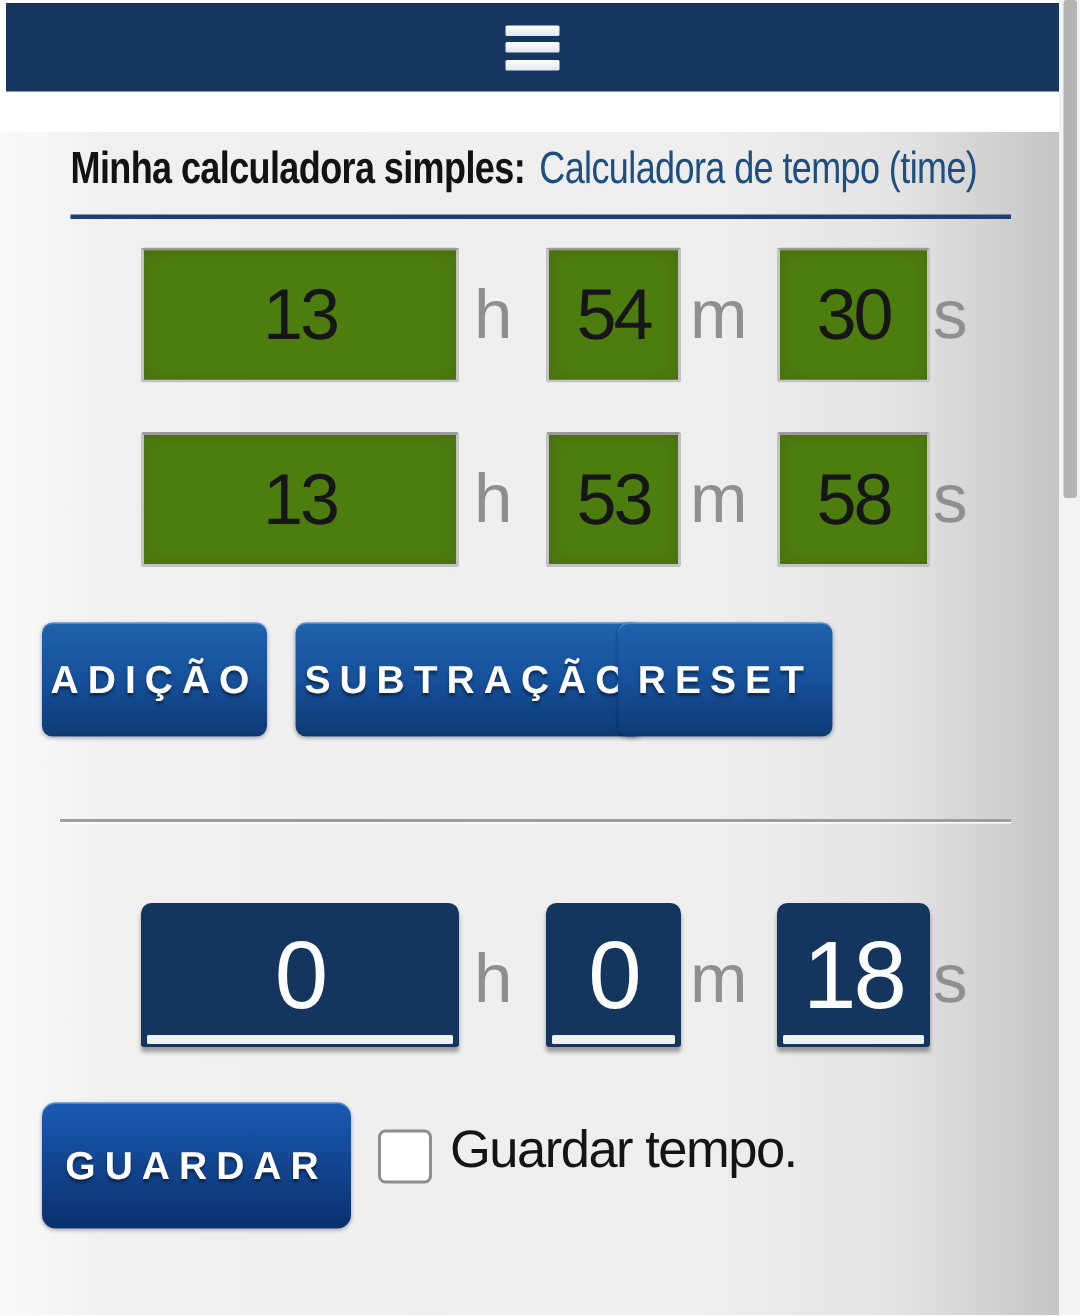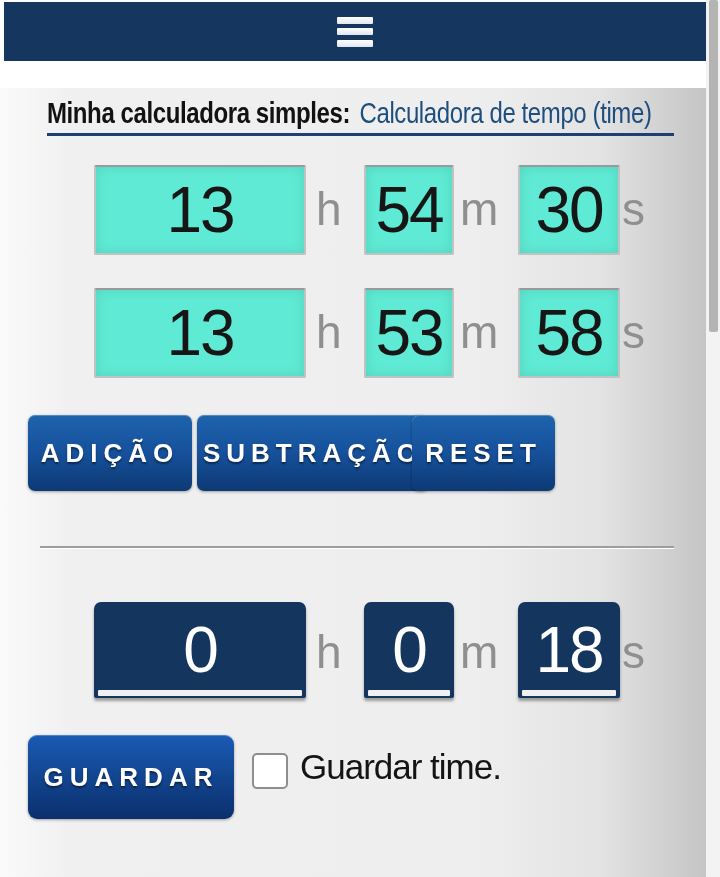--- a/index.html
+++ b/index.html
@@ -16,52 +16,52 @@
 
   
   .scroll-rail { position:absolute; right:0; top:0; width:14px; height:877px; background:#f3f3f3; }
   .scroll-thumb { position:absolute; right:2px; top:0; width:9px; height:332px; background:#b4b4b4; border-radius:2px; }
 
   
   .panel { position:absolute; left:0; top:88px; width:706px; height:789px;
            background:linear-gradient(to right,#fafafa 0%,#f0f0f0 10%,#eeeeee 68%,#e3e3e3 85%,#c5c5c5 100%); }
 
   
-  .title { position:absolute; left:47px; top:96px; width:627px; padding-bottom:3px;
+  .title { position:absolute; left:47px; top:96px; width:627px; padding-bottom:13px;
            border-bottom:3px solid #1e3f72; white-space:nowrap; }
   .title-inner { display:inline-block; transform:scaleX(0.8); transform-origin:left center;
                  font-size:30px; letter-spacing:-0.5px; white-space:nowrap; }
   .title-prefix { font-weight:bold; color:#121212; }
   .title-sep { font-weight:bold; color:#121212; padding-right:4px; }
   .title-link { color:#1d4e7e; cursor:pointer; }
 
   
-  .time-input { position:absolute; height:90px; background:#5eead4;
+  .time-input { position:absolute; height:90px; background:#4d7c0f;
                 border:2px solid #c2c2c2; border-top-color:#9a9a9a; border-radius:2px;
                 box-shadow:inset 0 0 12px rgba(0,0,0,0.10);
                 font-family:"Liberation Sans","DejaVu Sans",sans-serif;
-                font-size:64px; letter-spacing:-2px; text-align:center; color:#161616; outline:none; }
+                font-size:48px; letter-spacing:-2px; text-align:center; color:#161616; outline:none; }
   .col-h { left:94px;  width:212px; }
   .col-m { left:364px; width:90px;  }
   .col-s { left:518px; width:102px;  }
   .row1 { top:165px; }
   .row2 { top:288px; }
 
   .unit { position:absolute; color:#8f8f8f; font-size:46px; line-height:46px; }
   .unit-h { left:316px; } .unit-m { left:460px; } .unit-s { left:622px; }
   .unit-row1 { top:186px; } .unit-row2 { top:309px; } .unit-res { top:629px; }
 
   
   .btn { position:absolute; height:76px; border:none; border-radius:7px; cursor:pointer;
          background:linear-gradient(180deg,#1e63ad 0%,#16509b 50%,#0d3a74 100%);
          color:#fff; font-family:"Liberation Sans","DejaVu Sans",sans-serif;
          font-size:26px; font-weight:bold; letter-spacing:6px;
          text-shadow:0 2px 2px rgba(0,0,0,0.45);
          box-shadow:inset 0 1px 0 rgba(255,255,255,0.25), 0 1px 3px rgba(0,0,0,0.35); }
-  .btn-add   { left:28px;  top:415px; width:164px; }
+  .btn-add   { left:28px;  top:415px; width:150px; }
   .btn-sub   { left:197px; top:415px; width:232px; }
   .btn-reset { left:412px; top:415px; width:143px; }
   .btn-save  { left:28px;  top:735px; width:206px; height:84px; border-radius:9px;
                background:linear-gradient(180deg,#1a5ab4 0%,#12458f 50%,#0b2f6e 100%); }
 
   
   .divider { position:absolute; left:40px; top:546px; width:634px; height:0;
              border-top:2px solid #9d9d9d; box-shadow:0 1px 0 #ffffff; }
 
   
@@ -126,15 +126,15 @@
 
   <div class="result-box col-h">0</div>
   <div class="unit unit-h unit-res">h</div>
   <div class="result-box col-m">0</div>
   <div class="unit unit-m unit-res">m</div>
   <div class="result-box col-s">18</div>
   <div class="unit unit-s unit-res">s</div>
 
   <button class="btn btn-save">GUARDAR</button>
   <input type="checkbox" class="checkbox" style="">
-  <div class="auto-label">Guardar time.</div>
+  <div class="auto-label">Guardar tempo.</div>
 
 </div>
 
 </body></html>

